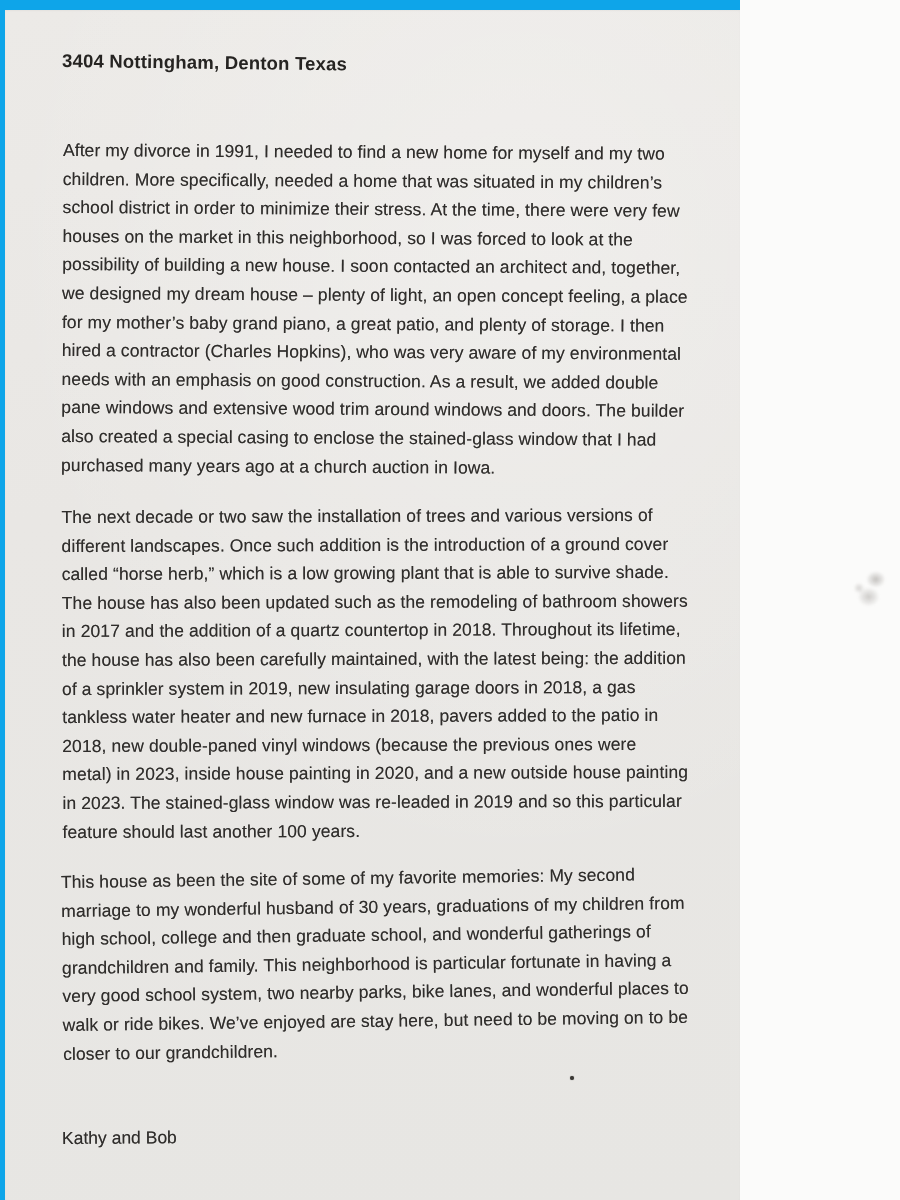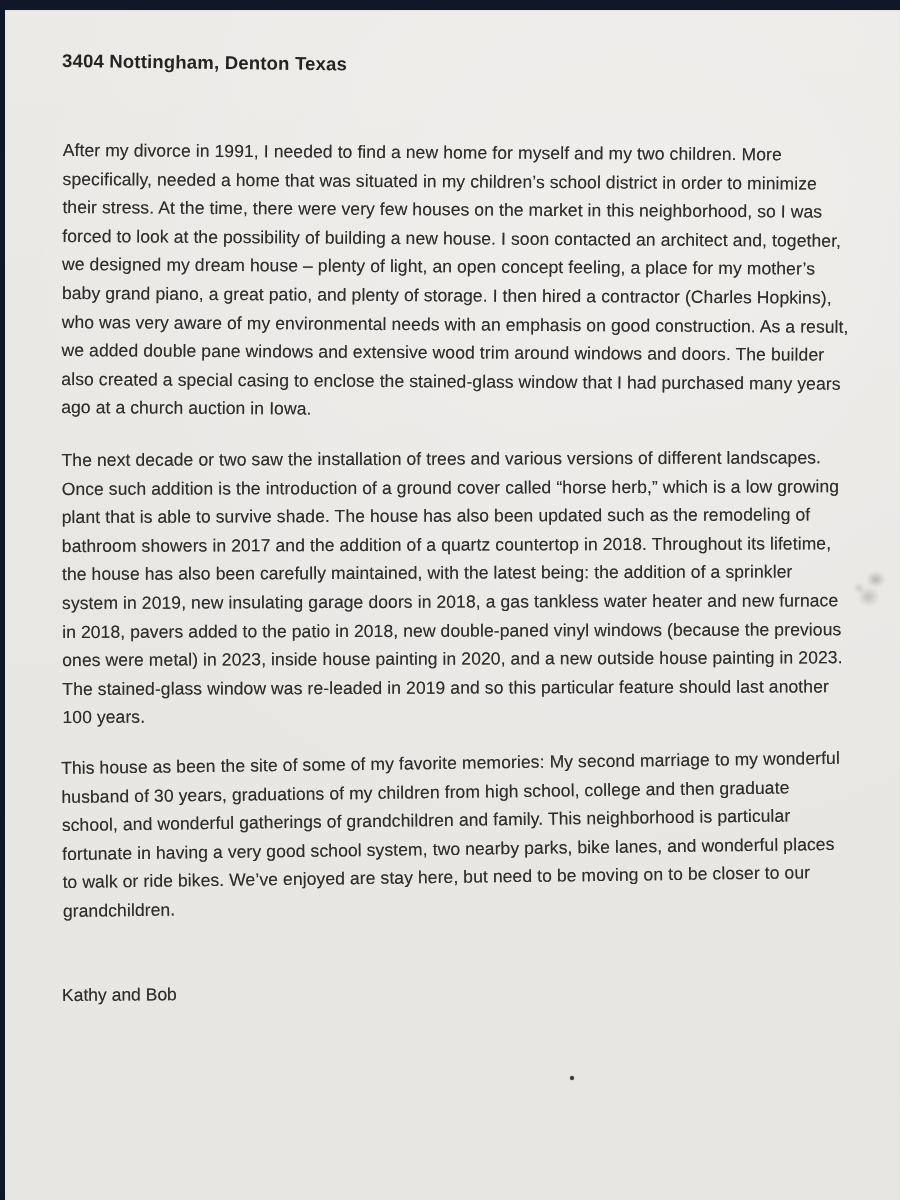--- a/index.html
+++ b/index.html
@@ -6,23 +6,23 @@
     margin: 0;
     padding: 0;
     width: 900px;
     height: 1200px;
     background: #fbfbfa;
     overflow: hidden;
     font-family: "Liberation Sans", "DejaVu Sans", sans-serif;
   }
   .photo-frame {
     position: relative;
-    width: 900px;
+    width: 740px;
     height: 1200px;
-    background: #0f172a;
+    background: #0ea5e9;
   }
   .paper {
     position: absolute;
     top: 10px;
     left: 5px;
     right: 0;
     bottom: 0;
     background:
       radial-gradient(120% 90% at 70% 20%, rgba(255,255,255,0.25), rgba(255,255,255,0) 60%),
       linear-gradient(173deg, #eceae7 0%, #e9e7e4 40%, #e7e6e3 100%);

